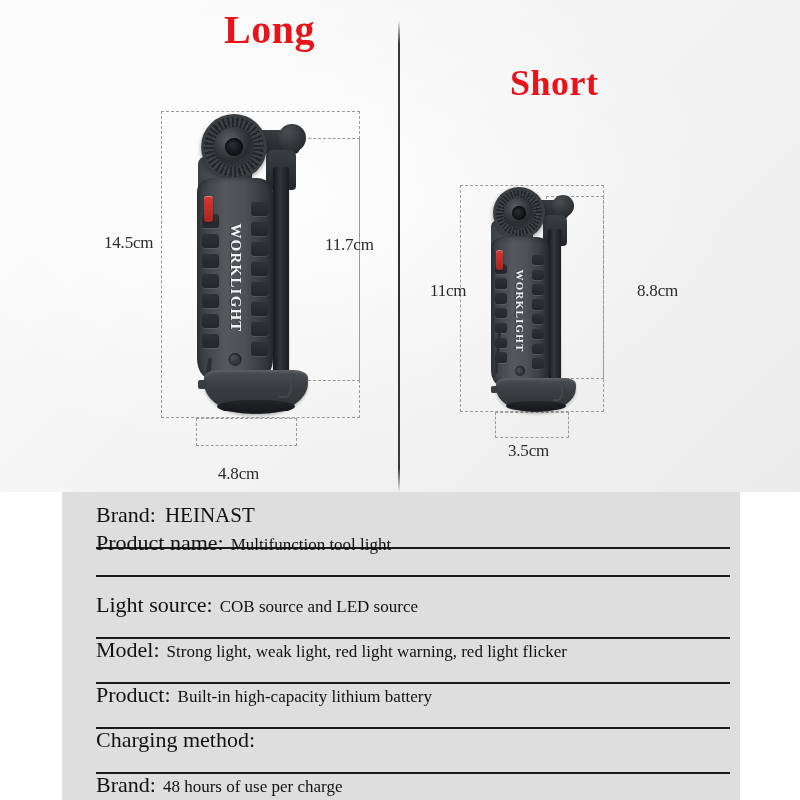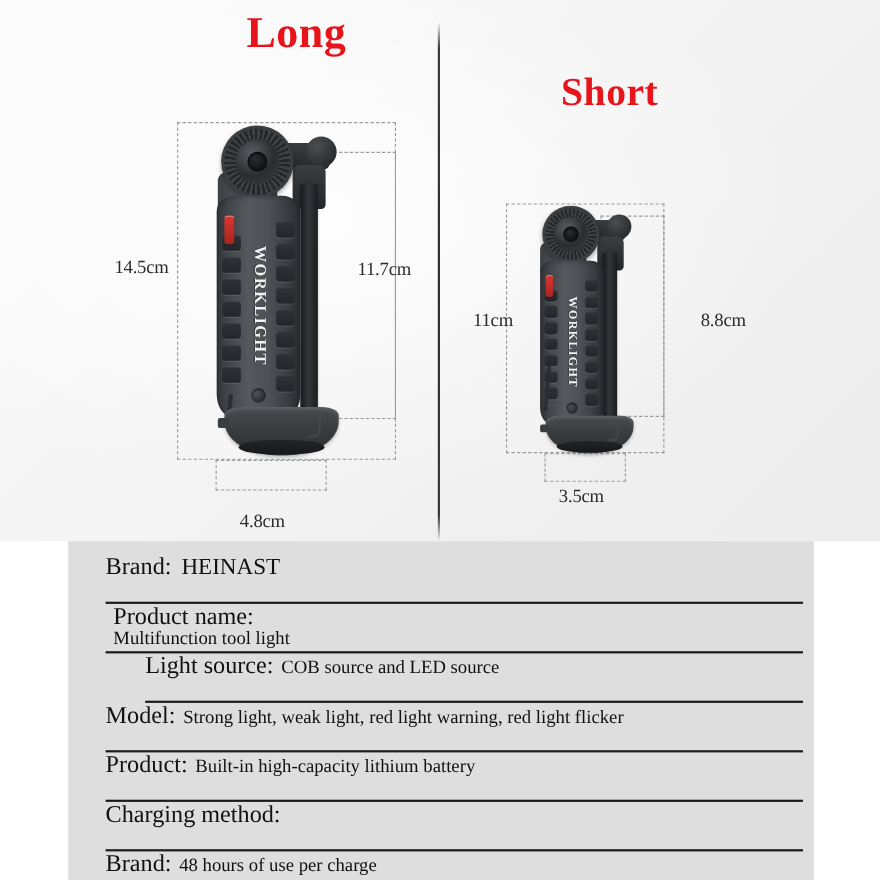--- a/index.html
+++ b/index.html
@@ -342,26 +342,26 @@
     </div>
   </div>
 
   <div class="spec-panel">
 
     <div class="spec-row" style="top:12px;">
       <span class="spec-key">Brand:</span>
       <span class="spec-val big">HEINAST</span>
     </div>
 
-    <div class="spec-row" style="top:57px;flex-direction:column;">
+    <div class="spec-row" style="top:40px;">
       <span class="spec-key">Product name:</span>
       <span class="spec-val">Multifunction tool light</span>
     </div>
 
-    <div class="spec-row" style="top:102px;margin-left:36px;">
+    <div class="spec-row" style="top:102px;">
       <span class="spec-key">Light source:</span>
       <span class="spec-val">COB source and LED source</span>
     </div>
 
     <div class="spec-row" style="top:147px;">
       <span class="spec-key">Model:</span>
       <span class="spec-val">Strong light, weak light, red light warning, red light flicker</span>
     </div>
 
     <div class="spec-row" style="top:192px;">

